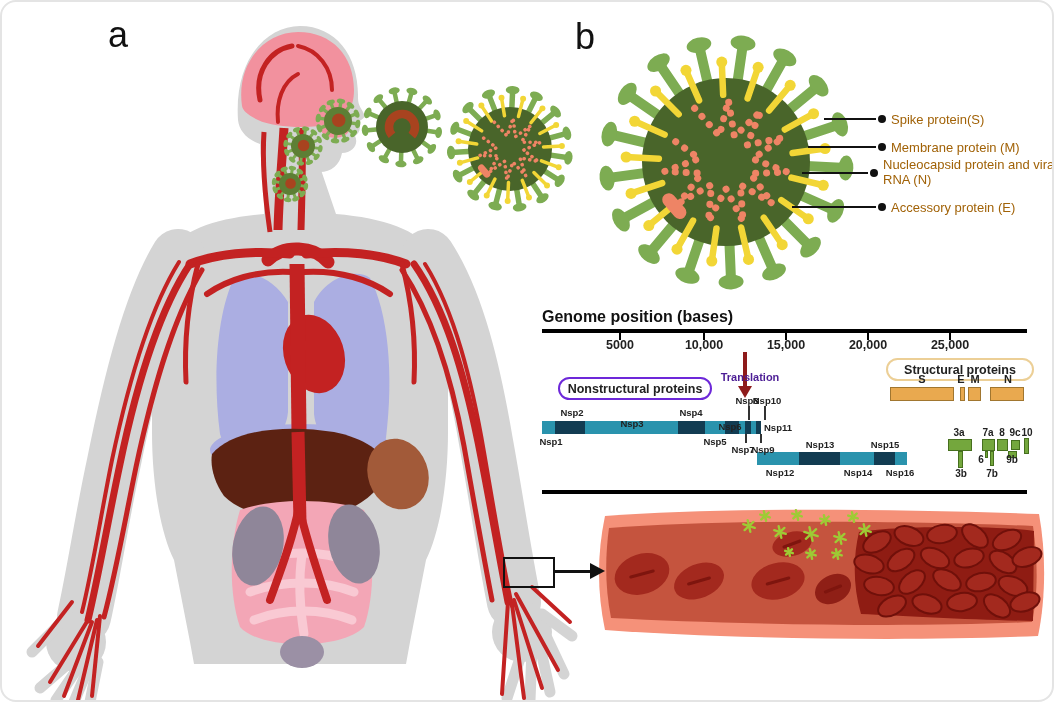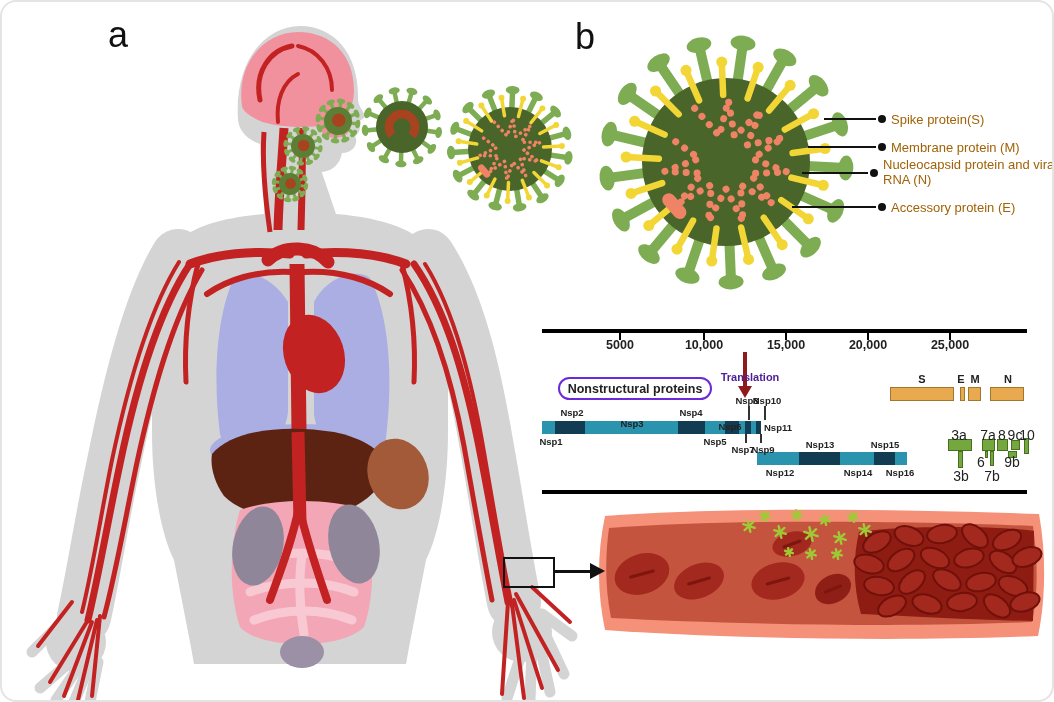--- a/index.html
+++ b/index.html
@@ -30,21 +30,21 @@
   .barrow{position:absolute;display:flex;}
   .seg{height:100%;}
   .teal{background:#2a93ad;}
   .navy{background:#123c52;}
   .nsp{position:absolute;transform:translateX(-50%);font-size:9.5px;font-weight:bold;color:#222;white-space:nowrap;}
   .nsp.noc{transform:none;}
   .nline{position:absolute;width:1.5px;background:#333;}
   .sbar{position:absolute;background:#e9a94f;border:1px solid #a1762f;box-sizing:border-box;}
   .slab{position:absolute;transform:translateX(-50%);font-size:11px;font-weight:bold;color:#222;}
   .abar{position:absolute;background:#74a73d;border:1px solid #466f1e;box-sizing:border-box;}
-  .alab{position:absolute;transform:translateX(-50%);font-size:14px;font-weight:normal;color:#222;white-space:nowrap;}
+  .alab{position:absolute;transform:translateX(-50%);font-size:10px;font-weight:bold;color:#222;white-space:nowrap;}
   
   .wristbox{position:absolute;border:2.5px solid #111;background:transparent;}
   .arrowline{position:absolute;height:3px;background:#111;}
   .arrowhead{position:absolute;width:0;height:0;border-top:8px solid transparent;
              border-bottom:8px solid transparent;border-left:15px solid #111;}
 </style>
 </head>
 <body>
 
 <div id="canvas">
@@ -462,39 +462,41 @@
     <span class="lline" style="width:66px"></span>
     <span class="ldot"></span>
     <span class="ltxt wrap">Nucleocapsid protein and viral RNA (N)</span>
   </div>
   <div class="vlabel" style="left:790px;top:205px">
     <span class="lline" style="width:84px"></span>
     <span class="ldot"></span>
     <span class="ltxt">Accessory protein (E)</span>
   </div>
 
+  <div class="gtitle" style="left:540px;top:306px">Genome position (bases)</div>
   <div class="gaxis" style="left:540px;top:327px;width:485px;height:4px"></div>
 
   <div class="tickmark" style="left:617px;top:331px"></div>
   <div class="tickmark" style="left:701px;top:331px"></div>
   <div class="tickmark" style="left:783px;top:331px"></div>
   <div class="tickmark" style="left:865px;top:331px"></div>
   <div class="tickmark" style="left:947px;top:331px"></div>
 
   <div class="gtick" style="left:618px;top:336px">5000</div>
   <div class="gtick" style="left:702px;top:336px">10,000</div>
   <div class="gtick" style="left:784px;top:336px">15,000</div>
   <div class="gtick" style="left:866px;top:336px">20,000</div>
   <div class="gtick" style="left:948px;top:336px">25,000</div>
 
   <div class="tr-arrow-line" style="left:741px;top:350px;height:36px"></div>
   <div class="tr-arrow-head" style="left:736px;top:384px"></div>
   <div class="translation" style="left:748px;top:354px">Translation</div>
 
   <div class="gbox box-ns" style="left:556px;top:375px;width:154px;height:23px">Nonstructural proteins</div>
+  <div class="gbox box-st" style="left:884px;top:356px;width:148px;height:23px">Structural proteins</div>
 
   <div class="barrow" style="left:540px;top:419px;width:219px;height:13px">
     <div class="seg teal" style="width:13px"></div>
     <div class="seg navy" style="width:30px"></div>
     <div class="seg teal" style="width:93px"></div>
     <div class="seg navy" style="width:27px"></div>
     <div class="seg teal" style="width:20px"></div>
     <div class="seg navy" style="width:14px"></div>
     <div class="seg teal" style="width:6px"></div>
     <div class="seg navy" style="width:6px"></div>

